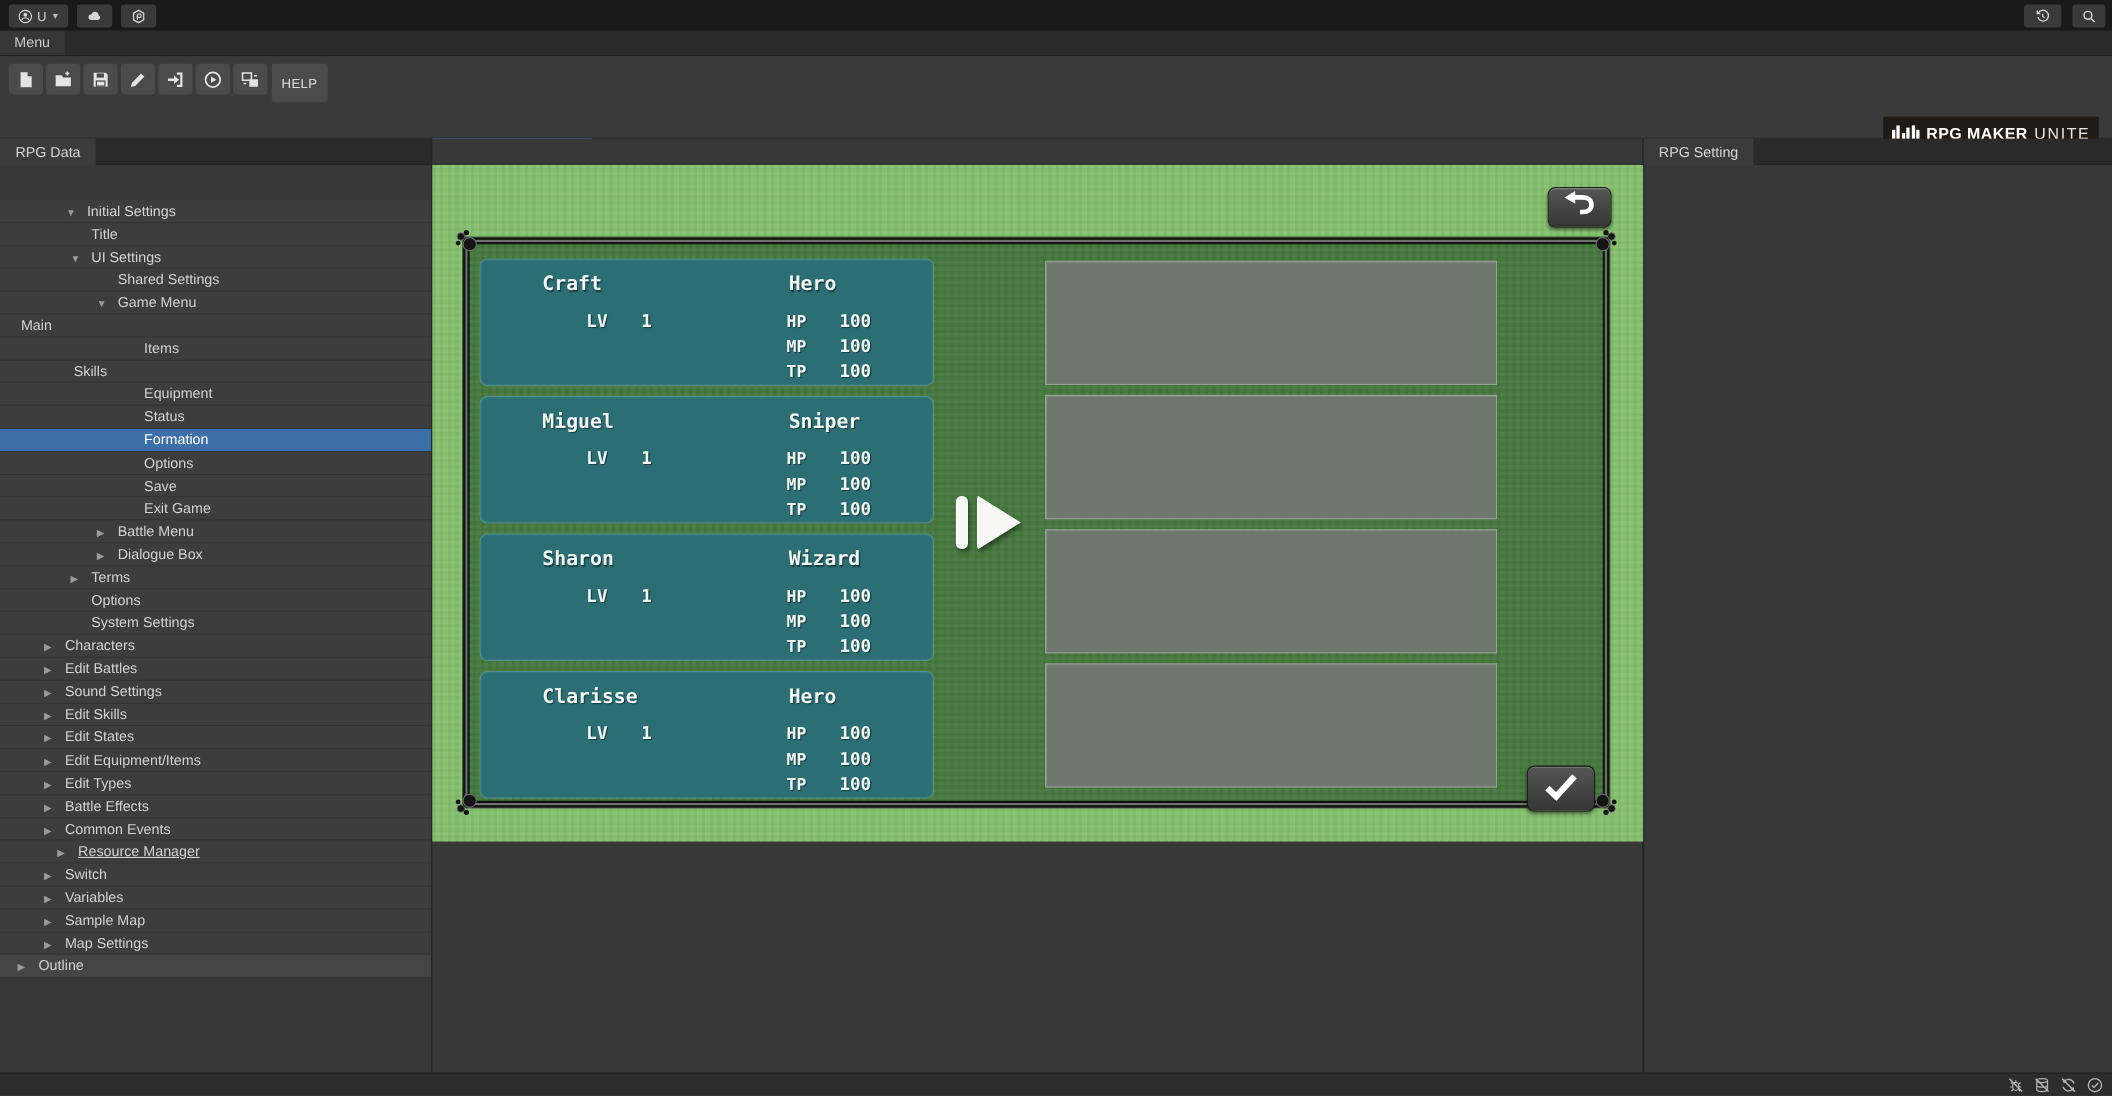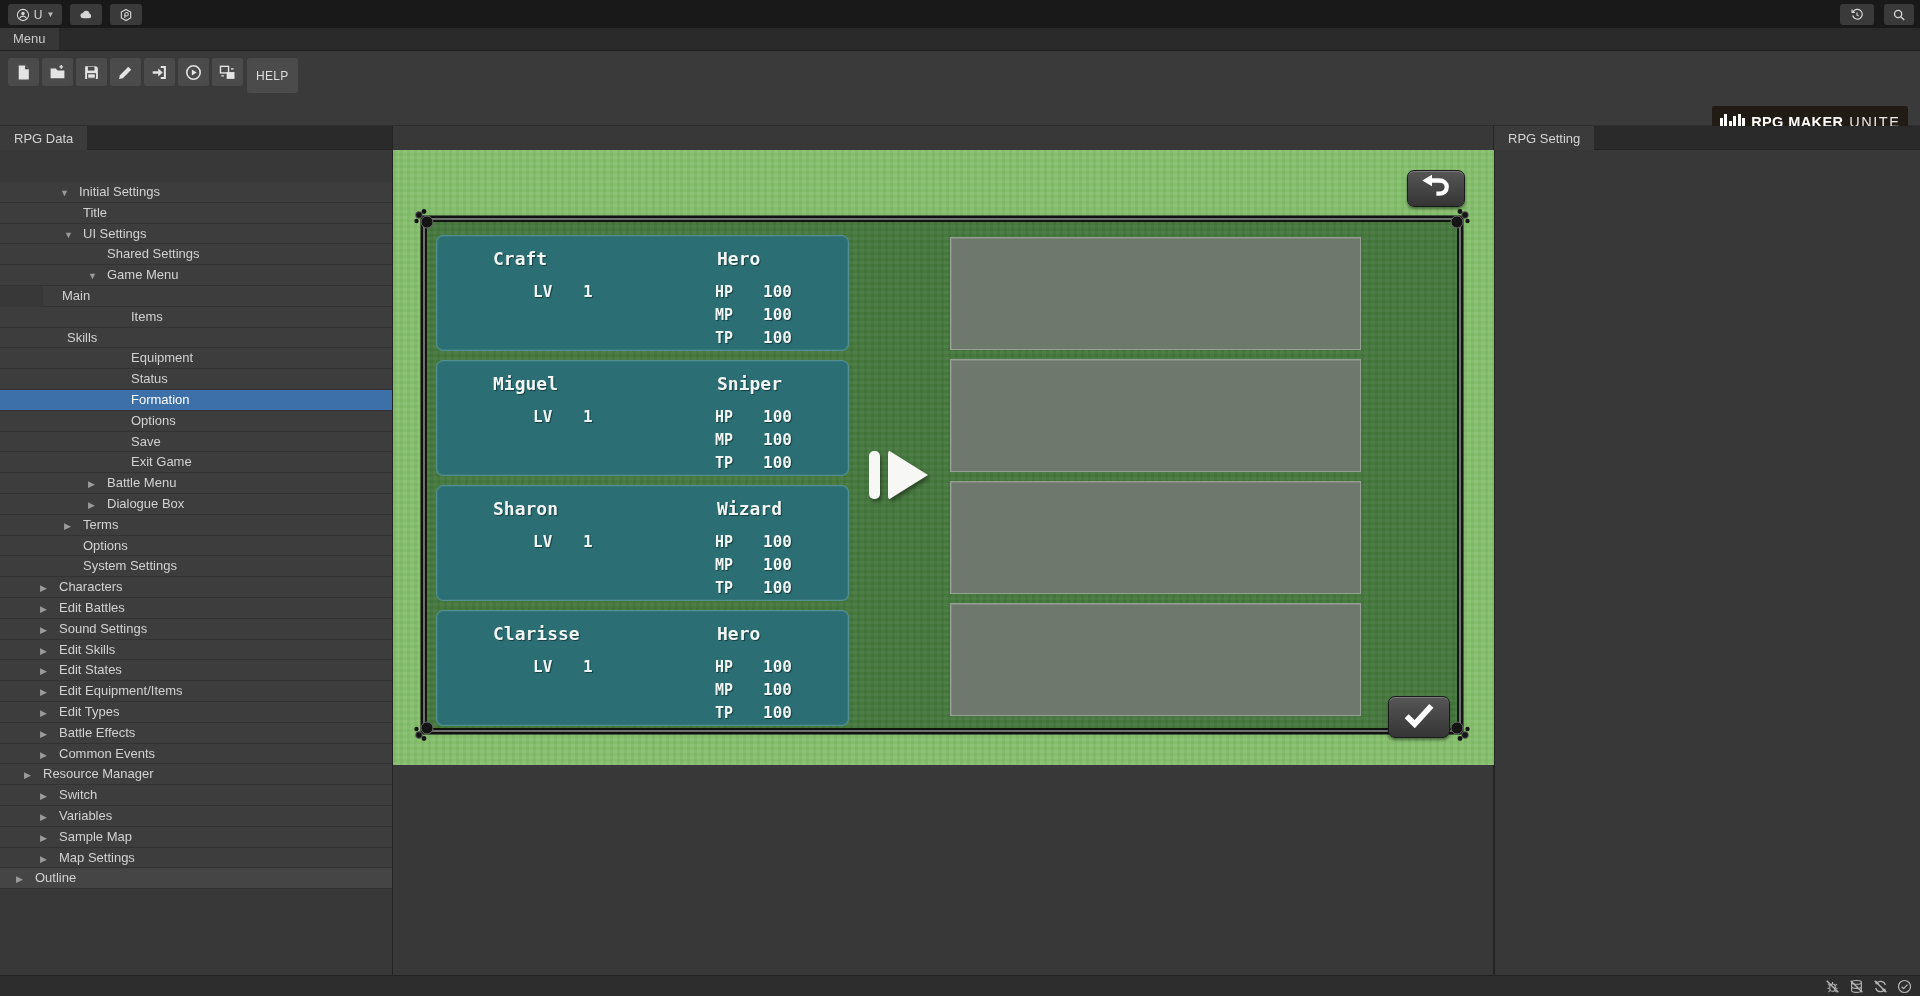--- a/index.html
+++ b/index.html
@@ -281,21 +281,21 @@
     <div class="paneltab">RPG Setting</div>
   </div>
 
   <div id="left-panel">
     <div id="tree">
         <div class="trow" style="padding-left: 60px; margin-top: 32px;"><span class="twisty">▼</span><span>Initial Settings</span></div>
         <div class="trow" style="padding-left: 64px;"><span class="twisty"></span><span>Title</span></div>
         <div class="trow" style="padding-left: 64px;"><span class="twisty">▼</span><span>UI Settings</span></div>
         <div class="trow" style="padding-left: 88px;"><span class="twisty"></span><span>Shared Settings</span></div>
         <div class="trow" style="padding-left: 88px;"><span class="twisty">▼</span><span>Game Menu</span></div>
-        <div class="trow" style=" margin-left: 43px;"><span class="twisty"></span><span>Main</span></div>
+        <div class="trow" style=""><span class="twisty"></span><span>Main</span></div>
         <div class="trow" style="padding-left: 112px;"><span class="twisty"></span><span>Items</span></div>
         <div class="trow" style="padding-left: 48px;"><span class="twisty"></span><span>Skills</span></div>
         <div class="trow" style="padding-left: 112px;"><span class="twisty"></span><span>Equipment</span></div>
         <div class="trow" style="padding-left: 112px;"><span class="twisty"></span><span>Status</span></div>
         <div class="trow selected" style="padding-left: 112px;"><span class="twisty"></span><span>Formation</span></div>
         <div class="trow" style="padding-left: 112px;"><span class="twisty"></span><span>Options</span></div>
         <div class="trow" style="padding-left: 112px;"><span class="twisty"></span><span>Save</span></div>
         <div class="trow" style="padding-left: 112px;"><span class="twisty"></span><span>Exit Game</span></div>
         <div class="trow" style="padding-left: 88px;"><span class="twisty">▶</span><span>Battle Menu</span></div>
         <div class="trow" style="padding-left: 88px;"><span class="twisty">▶</span><span>Dialogue Box</span></div>
@@ -304,21 +304,21 @@
         <div class="trow" style="padding-left: 64px;"><span class="twisty"></span><span>System Settings</span></div>
         <div class="trow" style="padding-left: 40px;"><span class="twisty">▶</span><span>Characters</span></div>
         <div class="trow" style="padding-left: 40px;"><span class="twisty">▶</span><span>Edit Battles</span></div>
         <div class="trow" style="padding-left: 40px;"><span class="twisty">▶</span><span>Sound Settings</span></div>
         <div class="trow" style="padding-left: 40px;"><span class="twisty">▶</span><span>Edit Skills</span></div>
         <div class="trow" style="padding-left: 40px;"><span class="twisty">▶</span><span>Edit States</span></div>
         <div class="trow" style="padding-left: 40px;"><span class="twisty">▶</span><span>Edit Equipment/Items</span></div>
         <div class="trow" style="padding-left: 40px;"><span class="twisty">▶</span><span>Edit Types</span></div>
         <div class="trow" style="padding-left: 40px;"><span class="twisty">▶</span><span>Battle Effects</span></div>
         <div class="trow" style="padding-left: 40px;"><span class="twisty">▶</span><span>Common Events</span></div>
-        <div class="trow" style="padding-left: 24px;"><span class="twisty">▶</span><span>Resource Manager</span></div>
+        <div class="trow" style="padding-left: 52px; text-decoration: underline;"><span class="twisty">▶</span><span>Resource Manager</span></div>
         <div class="trow" style="padding-left: 40px;"><span class="twisty">▶</span><span>Switch</span></div>
         <div class="trow" style="padding-left: 40px;"><span class="twisty">▶</span><span>Variables</span></div>
         <div class="trow" style="padding-left: 40px;"><span class="twisty">▶</span><span>Sample Map</span></div>
         <div class="trow" style="padding-left: 40px;"><span class="twisty">▶</span><span>Map Settings</span></div>
         <div class="trow header" style="padding-left: 16px;"><span class="twisty">▶</span><span>Outline</span></div>
       </div>
   </div>
 
   <div id="center-panel" style="top:126px;height:849px;">
     <div id="game-area" class="grass-light">

